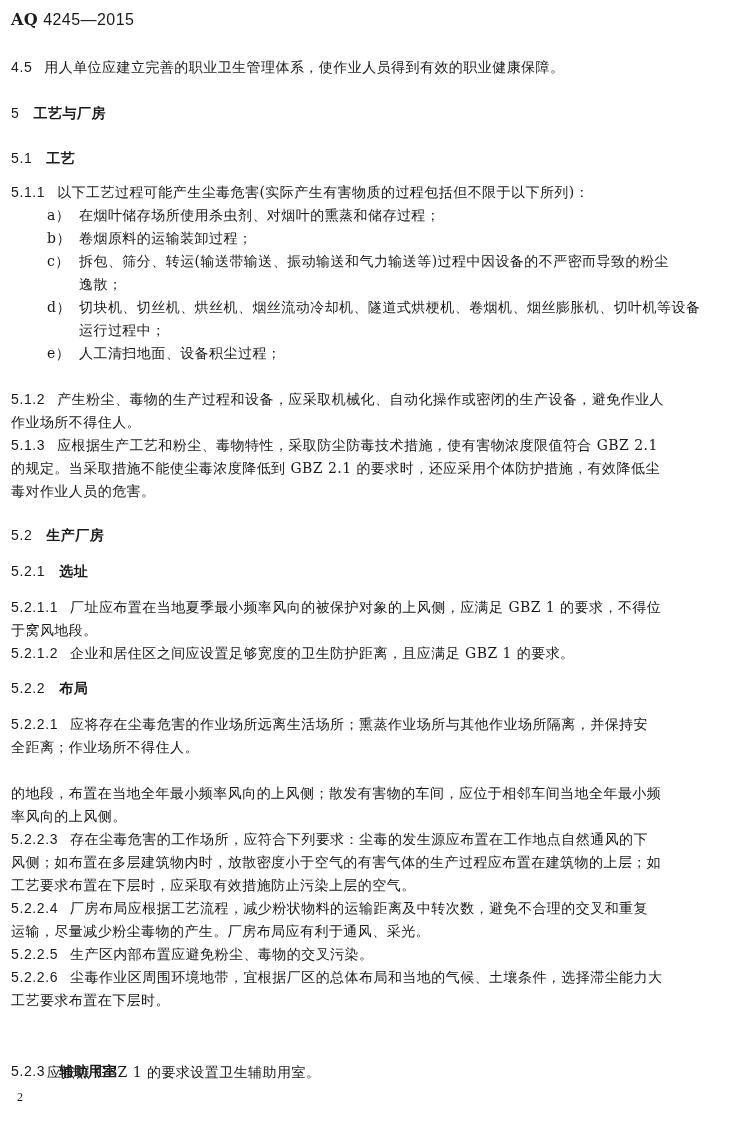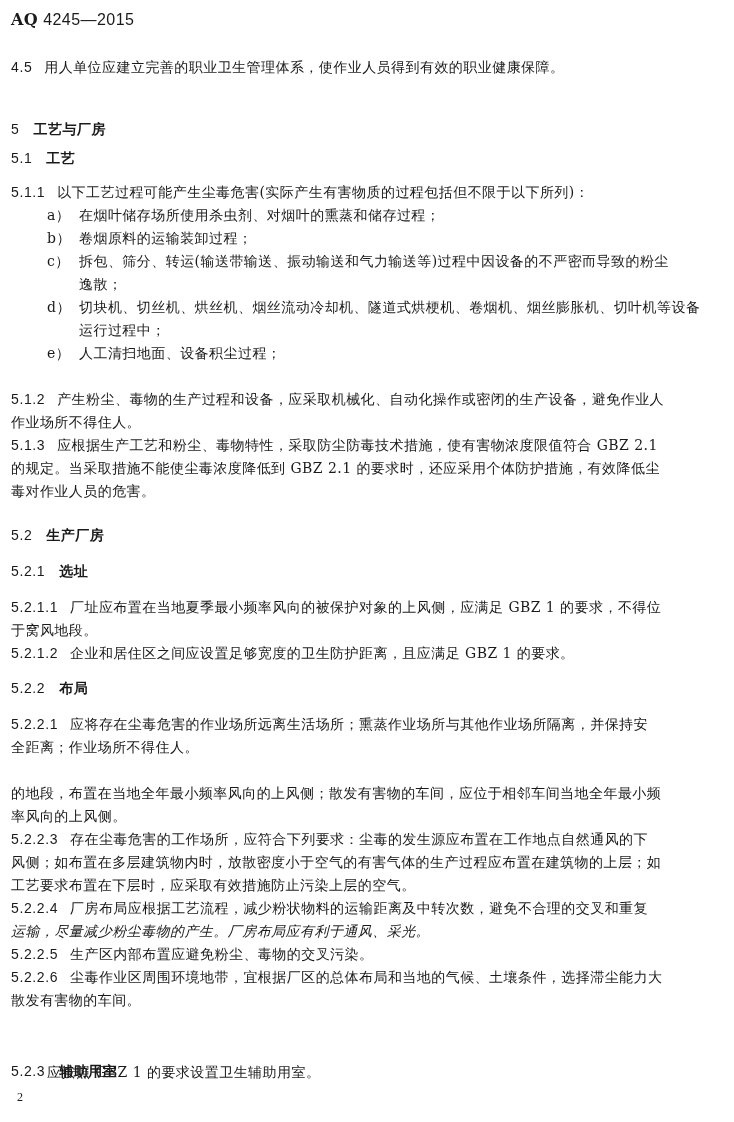--- a/index.html
+++ b/index.html
@@ -26,21 +26,21 @@
   </style>
 </head>
 <body>
 
 <div class="page">
 
   <div class="ln hdr" style="top:8px;"><b>AQ</b> <span>4245—2015</span></div>
 
   <div class="ln" style="top:56px;"><span class="num">4.5</span><span>用人单位应建立完善的职业卫生管理体系，使作业人员得到有效的职业健康保障。</span></div>
 
-  <div class="ln h" style="top:102px;margin-top:16px;"><span class="hn">5</span><span>工艺与厂房</span></div>
+  <div class="ln h" style="top:102px;"><span class="hn">5</span><span>工艺与厂房</span></div>
 
   <div class="ln h" style="top:147px;"><span class="hn">5.1</span><span>工艺</span></div>
 
   <div class="ln" style="top:181px;"><span class="num">5.1.1</span><span>以下工艺过程可能产生尘毒危害(实际产生有害物质的过程包括但不限于以下所列)：</span></div>
 
   <div class="ln item" style="top:204px;"><span class="lbl">a）</span><span>在烟叶储存场所使用杀虫剂、对烟叶的熏蒸和储存过程；</span></div>
   <div class="ln item" style="top:227px;"><span class="lbl">b）</span><span>卷烟原料的运输装卸过程；</span></div>
   <div class="ln item" style="top:250px;"><span class="lbl">c）</span><span>拆包、筛分、转运(输送带输送、振动输送和气力输送等)过程中因设备的不严密而导致的粉尘</span></div>
   <div class="ln cont" style="top:273px;">逸散；</div>
   <div class="ln item" style="top:296px;"><span class="lbl">d）</span><span>切块机、切丝机、烘丝机、烟丝流动冷却机、隧道式烘梗机、卷烟机、烟丝膨胀机、切叶机等设备</span></div>
@@ -68,25 +68,25 @@
   <div class="ln" style="top:736px;">全距离；作业场所不得住人。</div>
 
   <div class="ln" style="top:782px;">的地段，布置在当地全年最小频率风向的上风侧；散发有害物的车间，应位于相邻车间当地全年最小频</div>
   <div class="ln" style="top:805px;">率风向的上风侧。</div>
 
   <div class="ln" style="top:828px;"><span class="num">5.2.2.3</span><span>存在尘毒危害的工作场所，应符合下列要求：尘毒的发生源应布置在工作地点自然通风的下</span></div>
   <div class="ln" style="top:851px;">风侧；如布置在多层建筑物内时，放散密度小于空气的有害气体的生产过程应布置在建筑物的上层；如</div>
   <div class="ln" style="top:874px;">工艺要求布置在下层时，应采取有效措施防止污染上层的空气。</div>
 
   <div class="ln" style="top:897px;"><span class="num">5.2.2.4</span><span>厂房布局应根据工艺流程，减少粉状物料的运输距离及中转次数，避免不合理的交叉和重复</span></div>
-  <div class="ln" style="top:920px;font-style:italic;">运输，尽量减少粉尘毒物的产生。厂房布局应有利于通风、采光。</div>
+  <div class="ln" style="top:920px;">运输，尽量减少粉尘毒物的产生。厂房布局应有利于通风、采光。</div>
 
   <div class="ln" style="top:943px;"><span class="num">5.2.2.5</span><span>生产区内部布置应避免粉尘、毒物的交叉污染。</span></div>
 
   <div class="ln" style="top:966px;"><span class="num">5.2.2.6</span><span>尘毒作业区周围环境地带，宜根据厂区的总体布局和当地的气候、土壤条件，选择滞尘能力大</span></div>
-  <div class="ln" style="top:989px;">散发有害物的车间。</div>
+  <div class="ln" style="top:989px;">工艺要求布置在下层时。</div>
 
   <div class="ln h" style="top:1060px;"><span class="hn">5.2.3</span><span>辅助用室</span></div>
 
   <div class="ln" style="top:1061px; left:47px;">应按照 GBZ 1 的要求设置卫生辅助用室。</div>
 
   <div class="pg">2</div>
 </div>
 
 </body></html>

